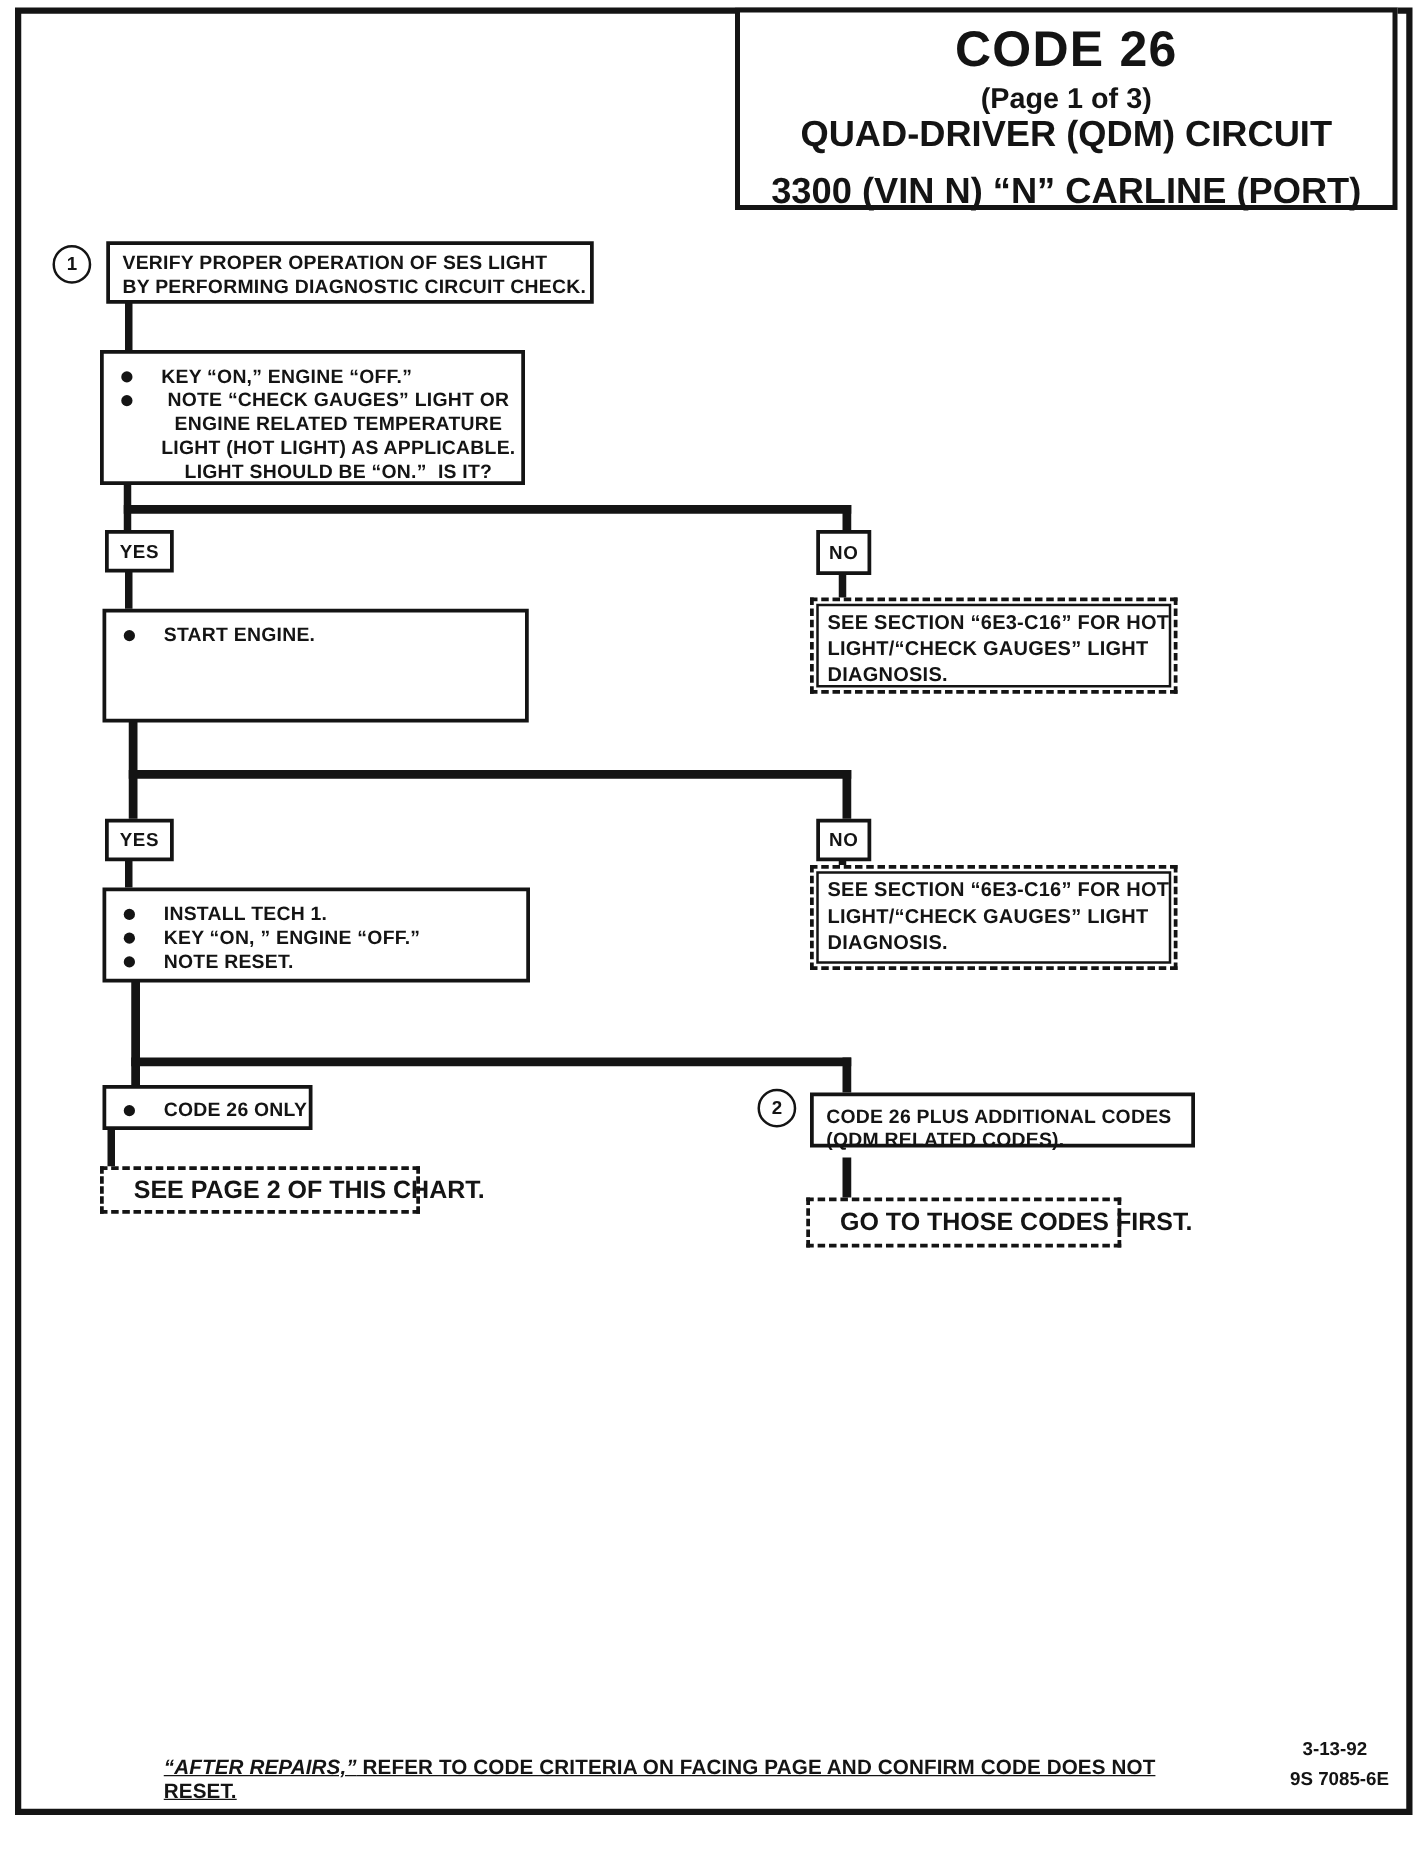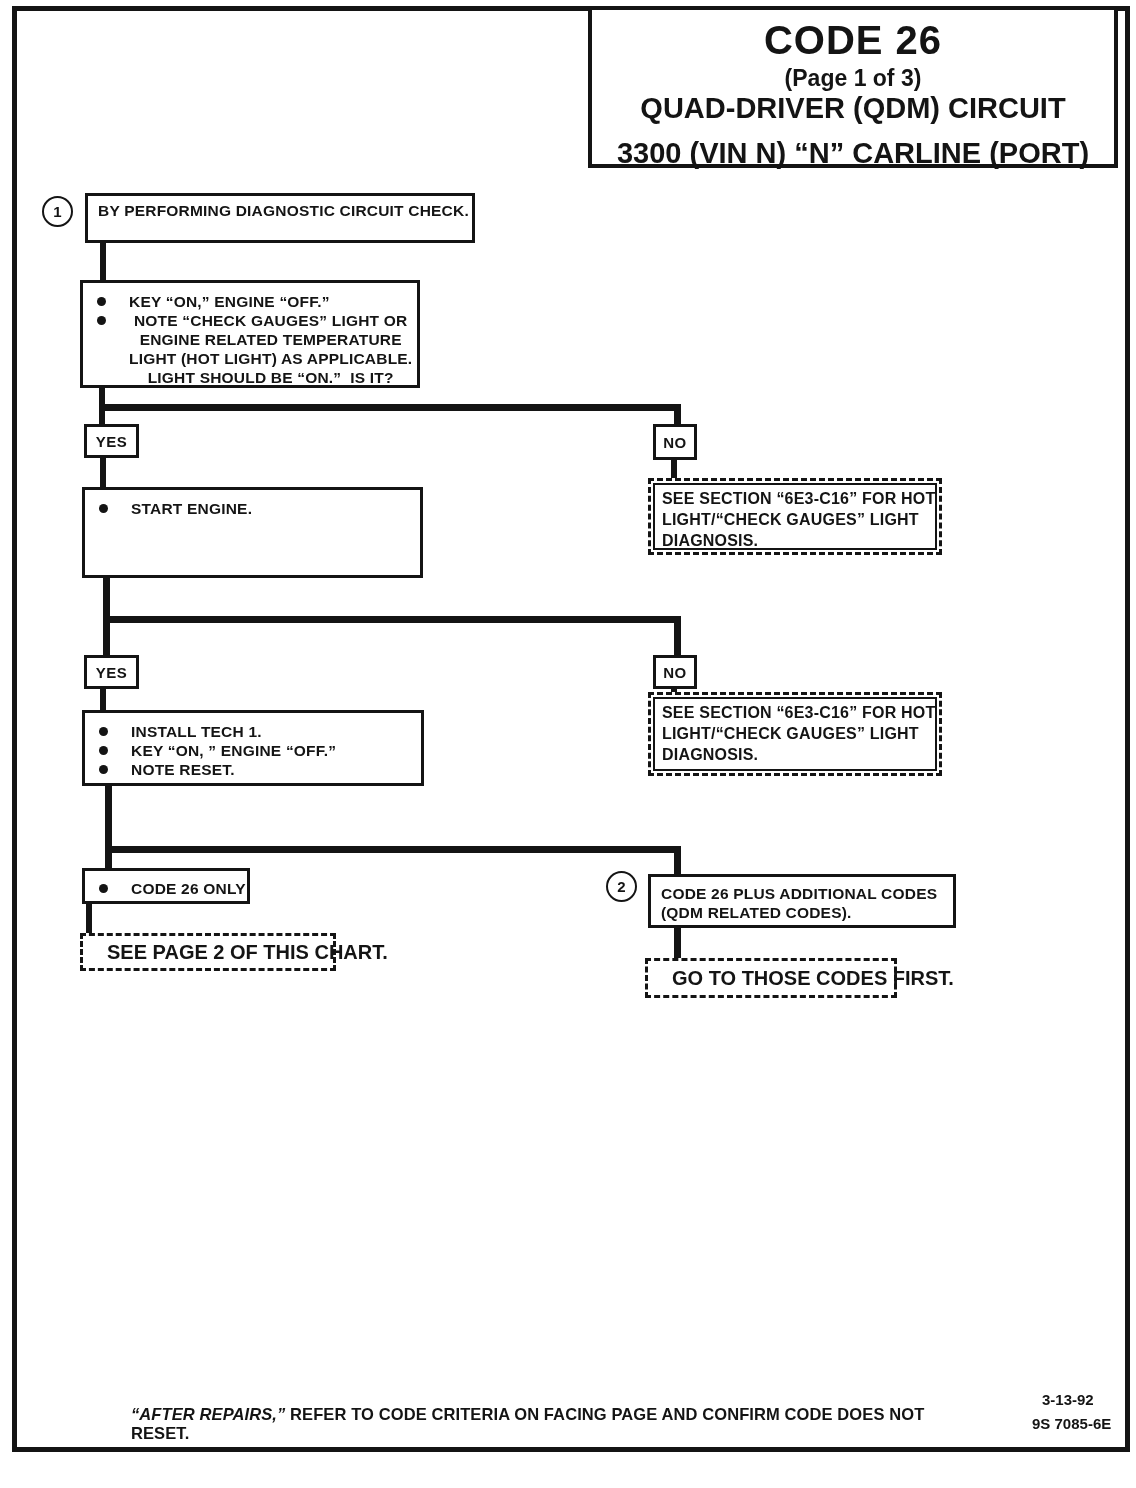--- a/index.html
+++ b/index.html
@@ -57,20 +57,21 @@
     <div class="t1">CODE 26</div>
     <div class="t2">(Page 1 of 3)</div>
     <div class="t3">QUAD-DRIVER (QDM) CIRCUIT</div>
     <div class="t4">3300 (VIN N) “N” CARLINE (PORT)</div>
   </div>
 
   <div class="abs circle" style="left:42px; top:196px;">
     <span>1</span>
   </div>
   <div class="abs box lbl" style="left:85px; top:193px; width:390px; height:50px; padding:5px 0 0 10px;">
+    <div class="lline">VERIFY PROPER OPERATION OF SES LIGHT</div>
     <div class="lline">BY PERFORMING DIAGNOSTIC CIRCUIT CHECK.</div>
   </div>
 
   <div class="abs vline" style="left:100px; top:241px; width:6px; height:41px;"></div>
 
   <div class="abs box lbl bullets" style="left:80px; top:280px; width:340px; height:108px;">
     <div class="brow">
       <span class="dot"></span>
       <div class="btxt">
         <div class="lline">KEY “ON,” ENGINE “OFF.”</div>
@@ -170,36 +171,36 @@
       <span class="dot"></span>
       <div class="btxt">
           <div class="lline">CODE 26 ONLY</div>
         </div>
     </div>
   </div>
 
   <div class="abs circle" style="left:606px; top:871px;">
     <span>2</span>
   </div>
-  <div class="abs box lbl" style="left:648px; top:874px; width:308px; height:54px; padding:7px 0 0 10px;">
+  <div class="abs box lbl" style="left:648px; top:874px; width:308px; height:44px; padding:7px 0 0 10px;">
     <div class="lline">CODE 26 PLUS ADDITIONAL CODES</div>
     <div class="lline">(QDM RELATED CODES).</div>
   </div>
 
   <div class="abs vline" style="left:86px; top:902px; width:6px; height:33px;"></div>
   <div class="abs vline" style="left:674px; top:926px; width:7px; height:34px;"></div>
 
   <div class="abs dashed1x" style="left:80px; top:933px; width:256px; height:38px;">
     <span class="lline">SEE PAGE 2 OF THIS CHART.</span>
   </div>
   <div class="abs dashed1x" style="left:645px; top:958px; width:252px; height:40px;">
     <span class="lline">GO TO THOSE CODES FIRST.</span>
   </div>
 
-  <div class="abs footnote" style="left:131px; top:1405px; width:850px;">
+  <div class="abs footnote" style="left:131px; top:1405px; width:850px;text-decoration:underline;">
     <span class="em">“AFTER REPAIRS,”</span><span> REFER TO CODE CRITERIA ON FACING PAGE AND CONFIRM CODE DOES NOT RESET.</span>
   </div>
   <div class="abs docmeta" style="left:1032px; top:1388px; width:100px;">
     <div style="padding-left:10px;">3-13-92</div>
     <div>9S 7085-6E</div>
   </div>
 
 </div>
 
 </body></html>

